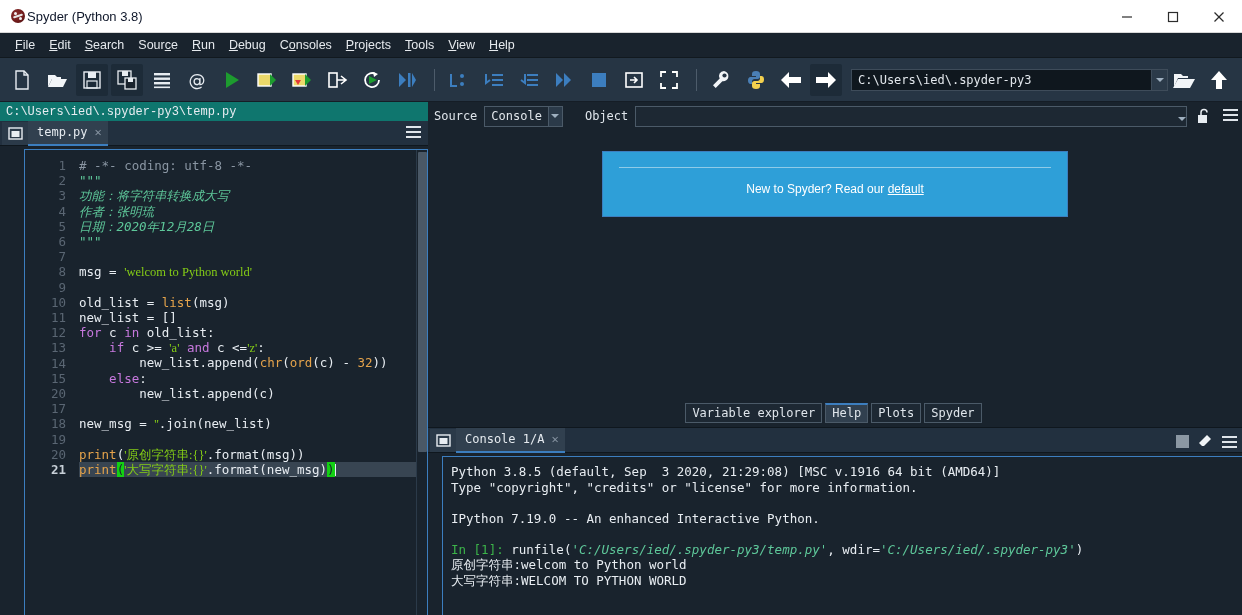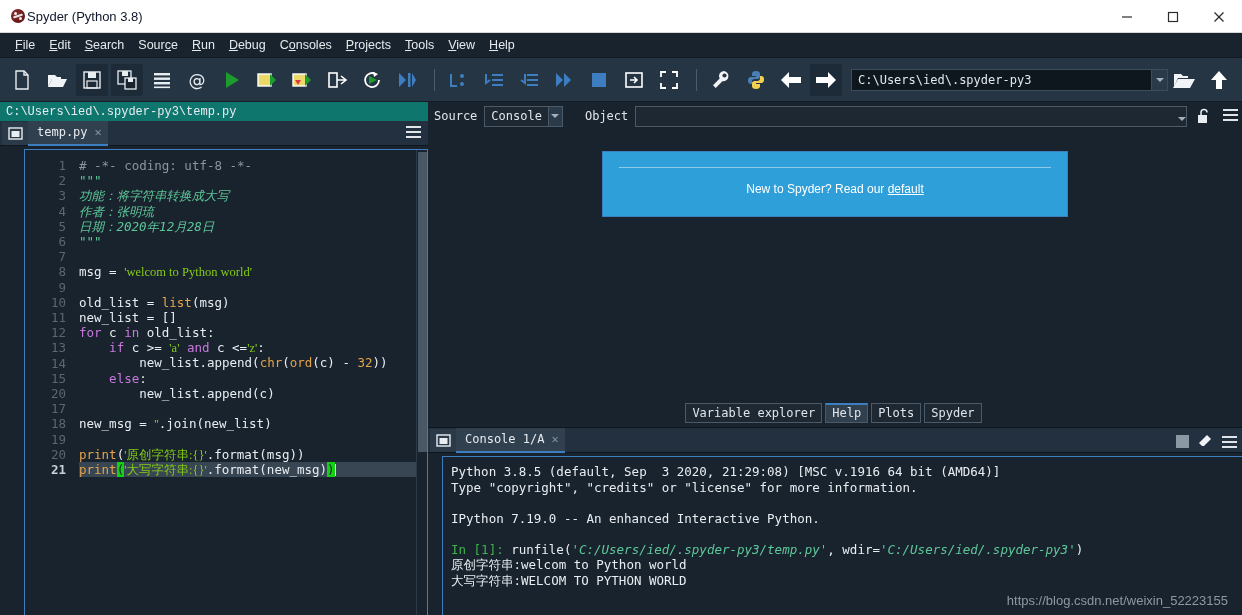--- a/index.html
+++ b/index.html
@@ -590,17 +590,16 @@
               </svg>
           </div>
           <div class="hamburger" style="position:relative;right:auto;top:2px;margin-left:4px;">
             <span></span>
               <span></span>
               <span></span>
           </div>
         </div>
       </div>
       <div class="cbody" id="consolebody"><div>Python 3.8.5 (default, Sep  3 2020, 21:29:08) [MSC v.1916 64 bit (AMD64)]</div><div>Type "copyright", "credits" or "license" for more information.</div><div>&nbsp;</div><div>IPython 7.19.0 -- An enhanced Interactive Python.</div><div>&nbsp;</div><div><span class="in">In [1]:</span> runfile(<span class="cstr">'C:/Users/ied/.spyder-py3/temp.py'</span>, wdir=<span class="cstr">'C:/Users/ied/.spyder-py3'</span>)</div><div>原创字符串:welcom to Python world</div><div>大写字符串:WELCOM TO PYTHON WORLD</div><div>&nbsp;</div><div>&nbsp;</div><div><span class="in">In [2]:</span></div></div>
-      <div class="watermark">https://blog.csdn.net/weixin_52223155</div>
     </div>
 
   </div>
 </div>
 
 </body></html>

